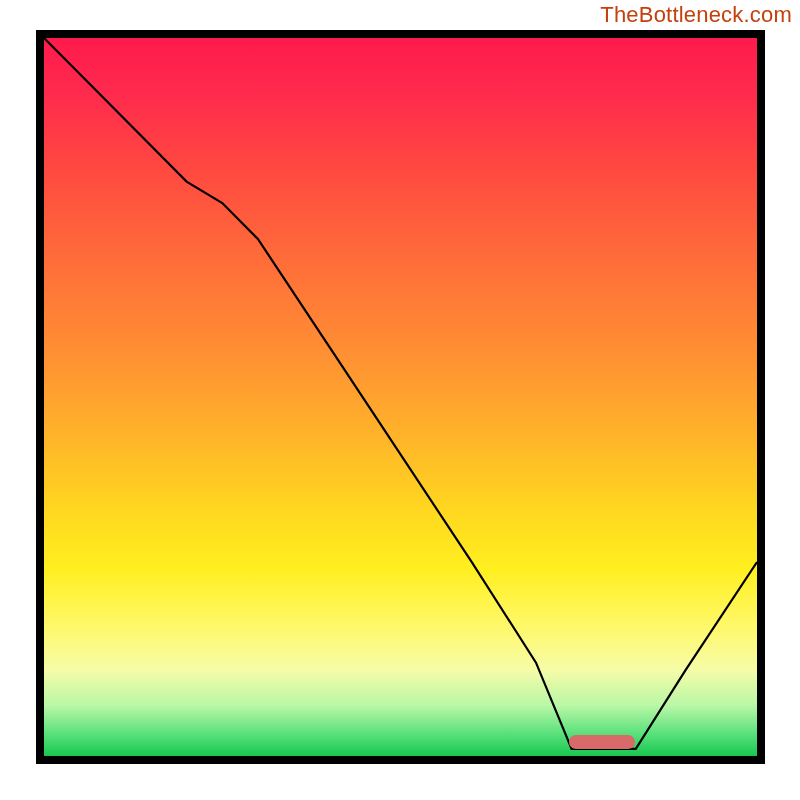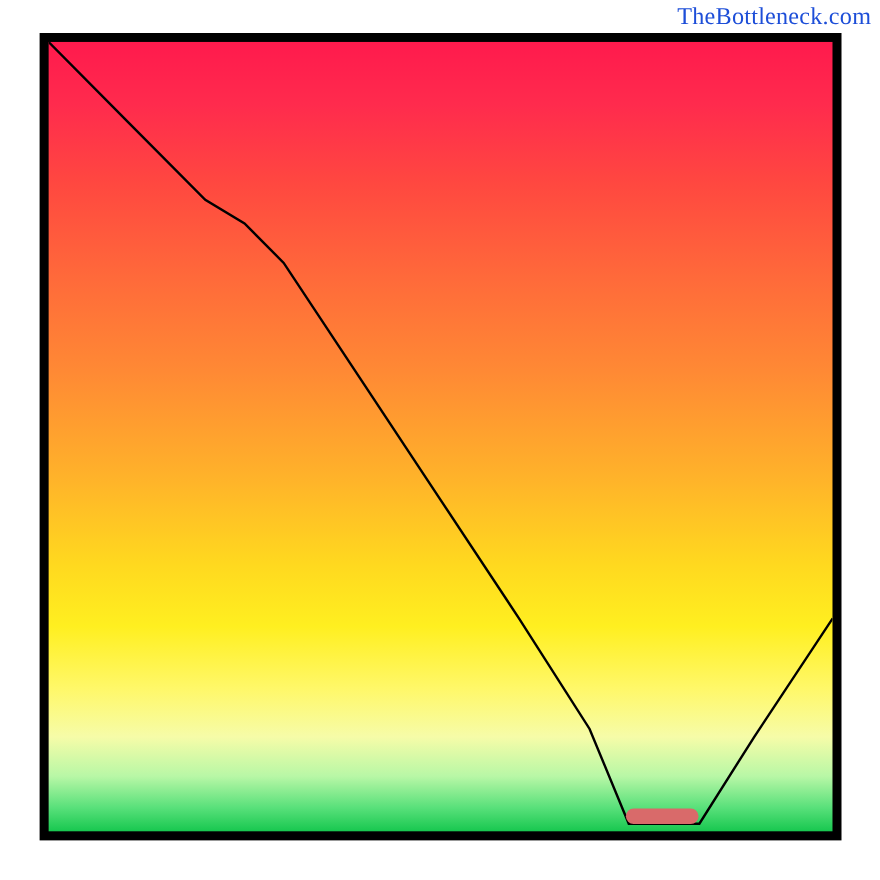--- a/index.html
+++ b/index.html
@@ -14,25 +14,24 @@
   }
   .page {
     width: 800px;
     height: 800px;
     position: relative;
   }
   .watermark {
     position: absolute;
     top: 2px;
     right: 8px;
-    color: #1d4ed8;
+    color: #c2410c;
     font-size: 22px;
     letter-spacing: 0.2px;
     z-index: 5;
-    font-family: Liberation Serif, serif;
   }
   .outer-frame {
     position: absolute;
     left: 36px;
     top: 30px;
     width: 729px;
     height: 734px;
     background: #000000;
   }
   .plot-area {

